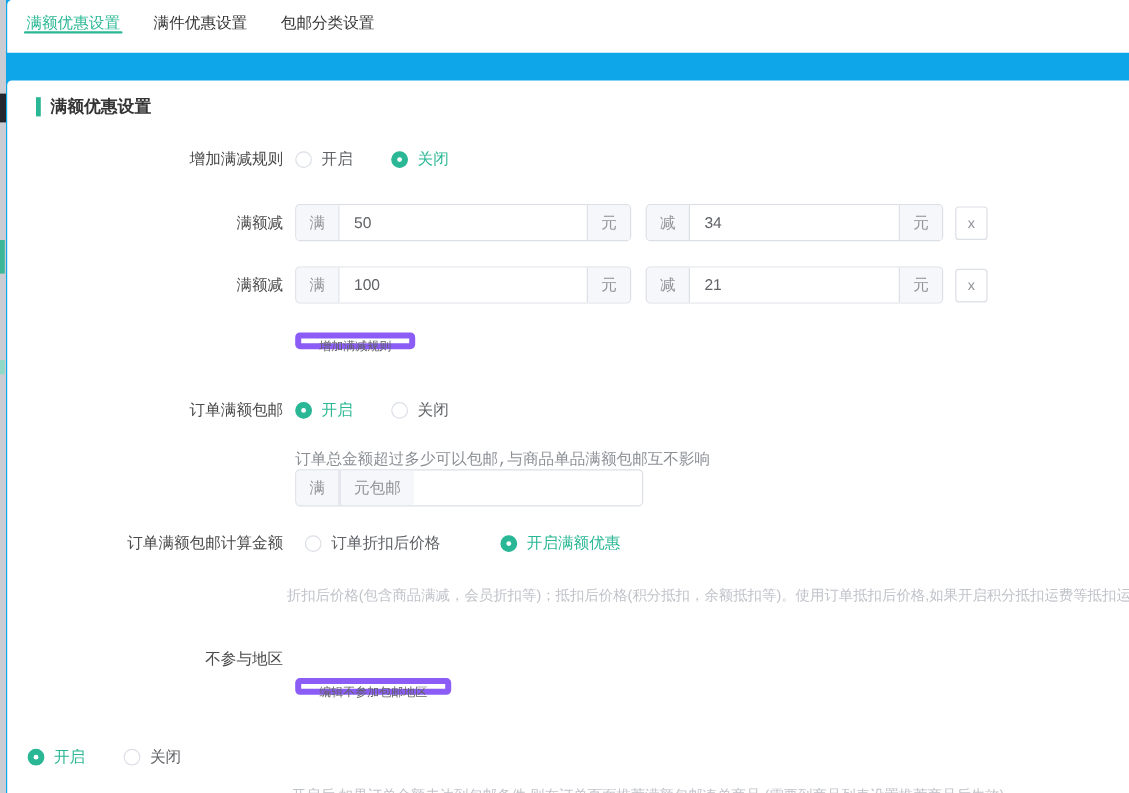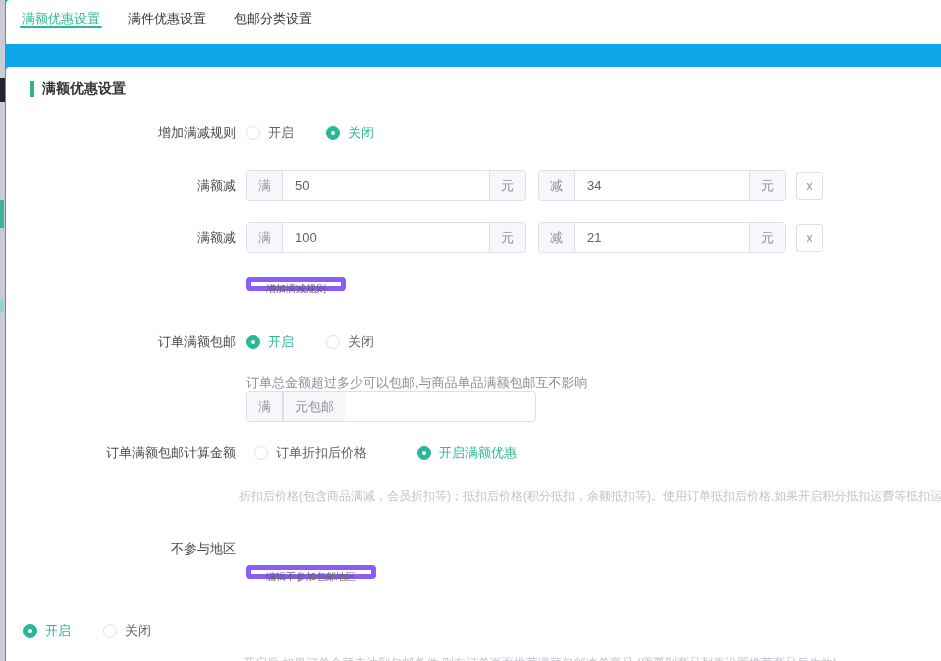--- a/index.html
+++ b/index.html
@@ -142,21 +142,21 @@
           <span class="rdot sel"></span>
           <span class="rtxt on">开启</span>
         </div>
         <div class="radio">
           <span class="rdot"></span>
           <span class="rtxt">关闭</span>
         </div>
       </div>
     </div>
 
-    <div class="help1" style="left:240px; top:307px;">订单总金额超过多少可以包邮,与商品单品满额包邮互不影响</div>
+    <div class="help1" style="left:240px; top:307px;font-family:Liberation Mono, monospace;">订单总金额超过多少可以包邮,与商品单品满额包邮互不影响</div>
 
     <div class="row" style="top:324px;">
       <div class="lbl"></div>
       <div class="content">
         <div class="igroup w3">
           <span class="iaffix iprefix">满</span>
           <span class="iaffix isuffix">元包邮</span>
         </div>
       </div>
     </div>

